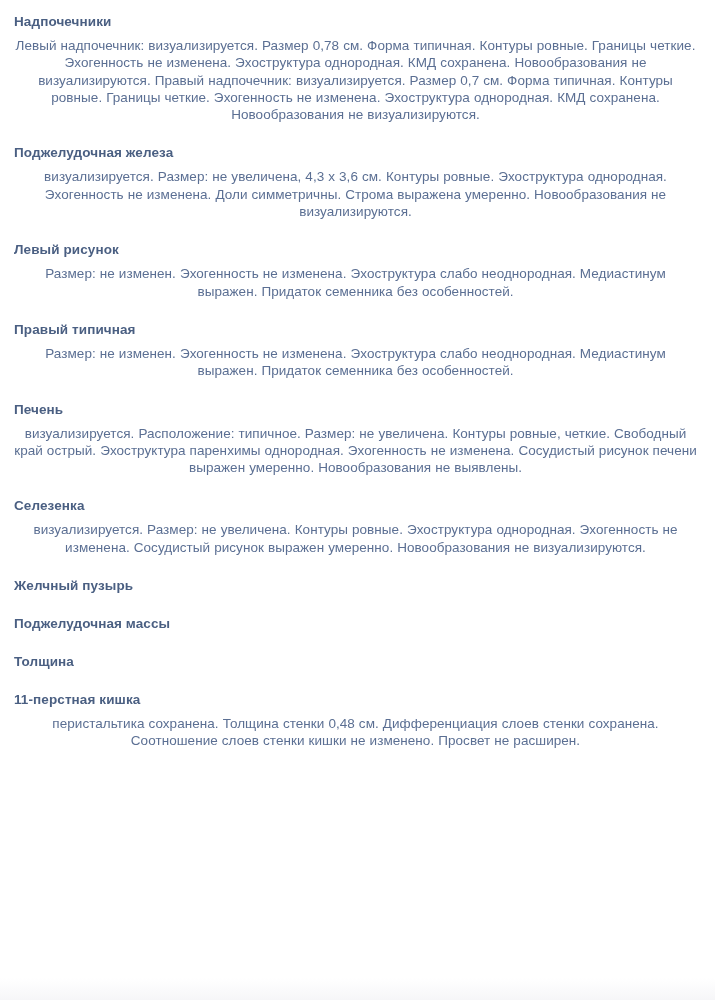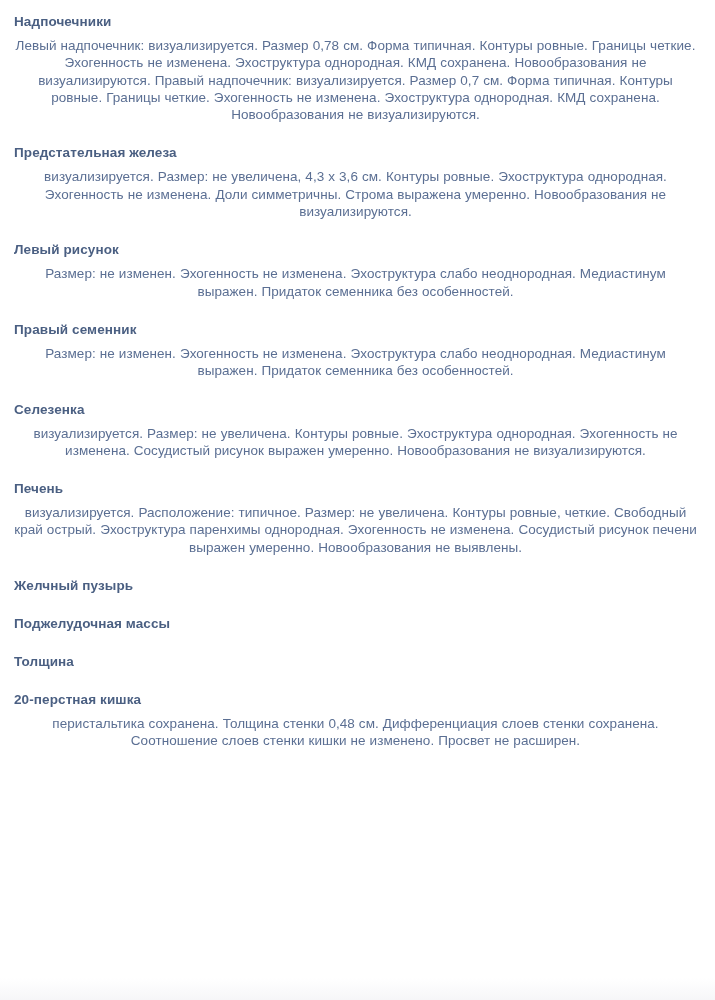--- a/index.html
+++ b/index.html
@@ -65,46 +65,46 @@
 </style>
 </head>
 <body>
 
 <div class="report" id="report-root">
     <div class="section">
       <h2 class="section-title">Надпочечники</h2>
       <p class="section-body">Левый надпочечник: визуализируется. Размер 0,78 см. Форма типичная. Контуры ровные. Границы четкие. Эхогенность не изменена. Эхоструктура однородная. КМД сохранена. Новообразования не визуализируются. Правый надпочечник: визуализируется. Размер 0,7 см. Форма типичная. Контуры ровные. Границы четкие. Эхогенность не изменена. Эхоструктура однородная. КМД сохранена. Новообразования не визуализируются.</p>
     </div>
     <div class="section">
-      <h2 class="section-title">Предстательная железа</h2>
+      <h2 class="section-title">Поджелудочная железа</h2>
       <p class="section-body">визуализируется. Размер: не увеличена, 4,3 х 3,6 см. Контуры ровные. Эхоструктура однородная. Эхогенность не изменена. Доли симметричны. Строма выражена умеренно. Новообразования не визуализируются.</p>
     </div>
     <div class="section">
       <h2 class="section-title">Левый рисунок</h2>
       <p class="section-body">Размер: не изменен. Эхогенность не изменена. Эхоструктура слабо неоднородная. Медиастинум выражен. Придаток семенника без особенностей.</p>
     </div>
     <div class="section">
-      <h2 class="section-title">Правый семенник</h2>
+      <h2 class="section-title">Правый типичная</h2>
       <p class="section-body">Размер: не изменен. Эхогенность не изменена. Эхоструктура слабо неоднородная. Медиастинум выражен. Придаток семенника без особенностей.</p>
+    </div>
+    <div class="section">
+      <h2 class="section-title">Печень</h2>
+      <p class="section-body">визуализируется. Расположение: типичное. Размер: не увеличена. Контуры ровные, четкие. Свободный край острый. Эхоструктура паренхимы однородная. Эхогенность не изменена. Сосудистый рисунок печени выражен умеренно. Новообразования не выявлены.</p>
     </div>
     <div class="section">
       <h2 class="section-title">Селезенка</h2>
       <p class="section-body">визуализируется. Размер: не увеличена. Контуры ровные. Эхоструктура однородная. Эхогенность не изменена. Сосудистый рисунок выражен умеренно. Новообразования не визуализируются.</p>
-    </div>
-    <div class="section">
-      <h2 class="section-title">Печень</h2>
-      <p class="section-body">визуализируется. Расположение: типичное. Размер: не увеличена. Контуры ровные, четкие. Свободный край острый. Эхоструктура паренхимы однородная. Эхогенность не изменена. Сосудистый рисунок печени выражен умеренно. Новообразования не выявлены.</p>
     </div>
     <div class="section">
       <h2 class="section-title">Желчный пузырь</h2>
     </div>
     <div class="section">
       <h2 class="section-title">Поджелудочная массы</h2>
     </div>
     <div class="section">
       <h2 class="section-title">Толщина</h2>
     </div>
     <div class="section">
-      <h2 class="section-title">20-перстная кишка</h2>
+      <h2 class="section-title">11-перстная кишка</h2>
       <p class="section-body">перистальтика сохранена. Толщина стенки 0,48 см. Дифференциация слоев стенки сохранена. Соотношение слоев стенки кишки не изменено. Просвет не расширен.</p>
     </div>
   </div>
 <div class="page-bottom-shade"></div>
 
 </body></html>

